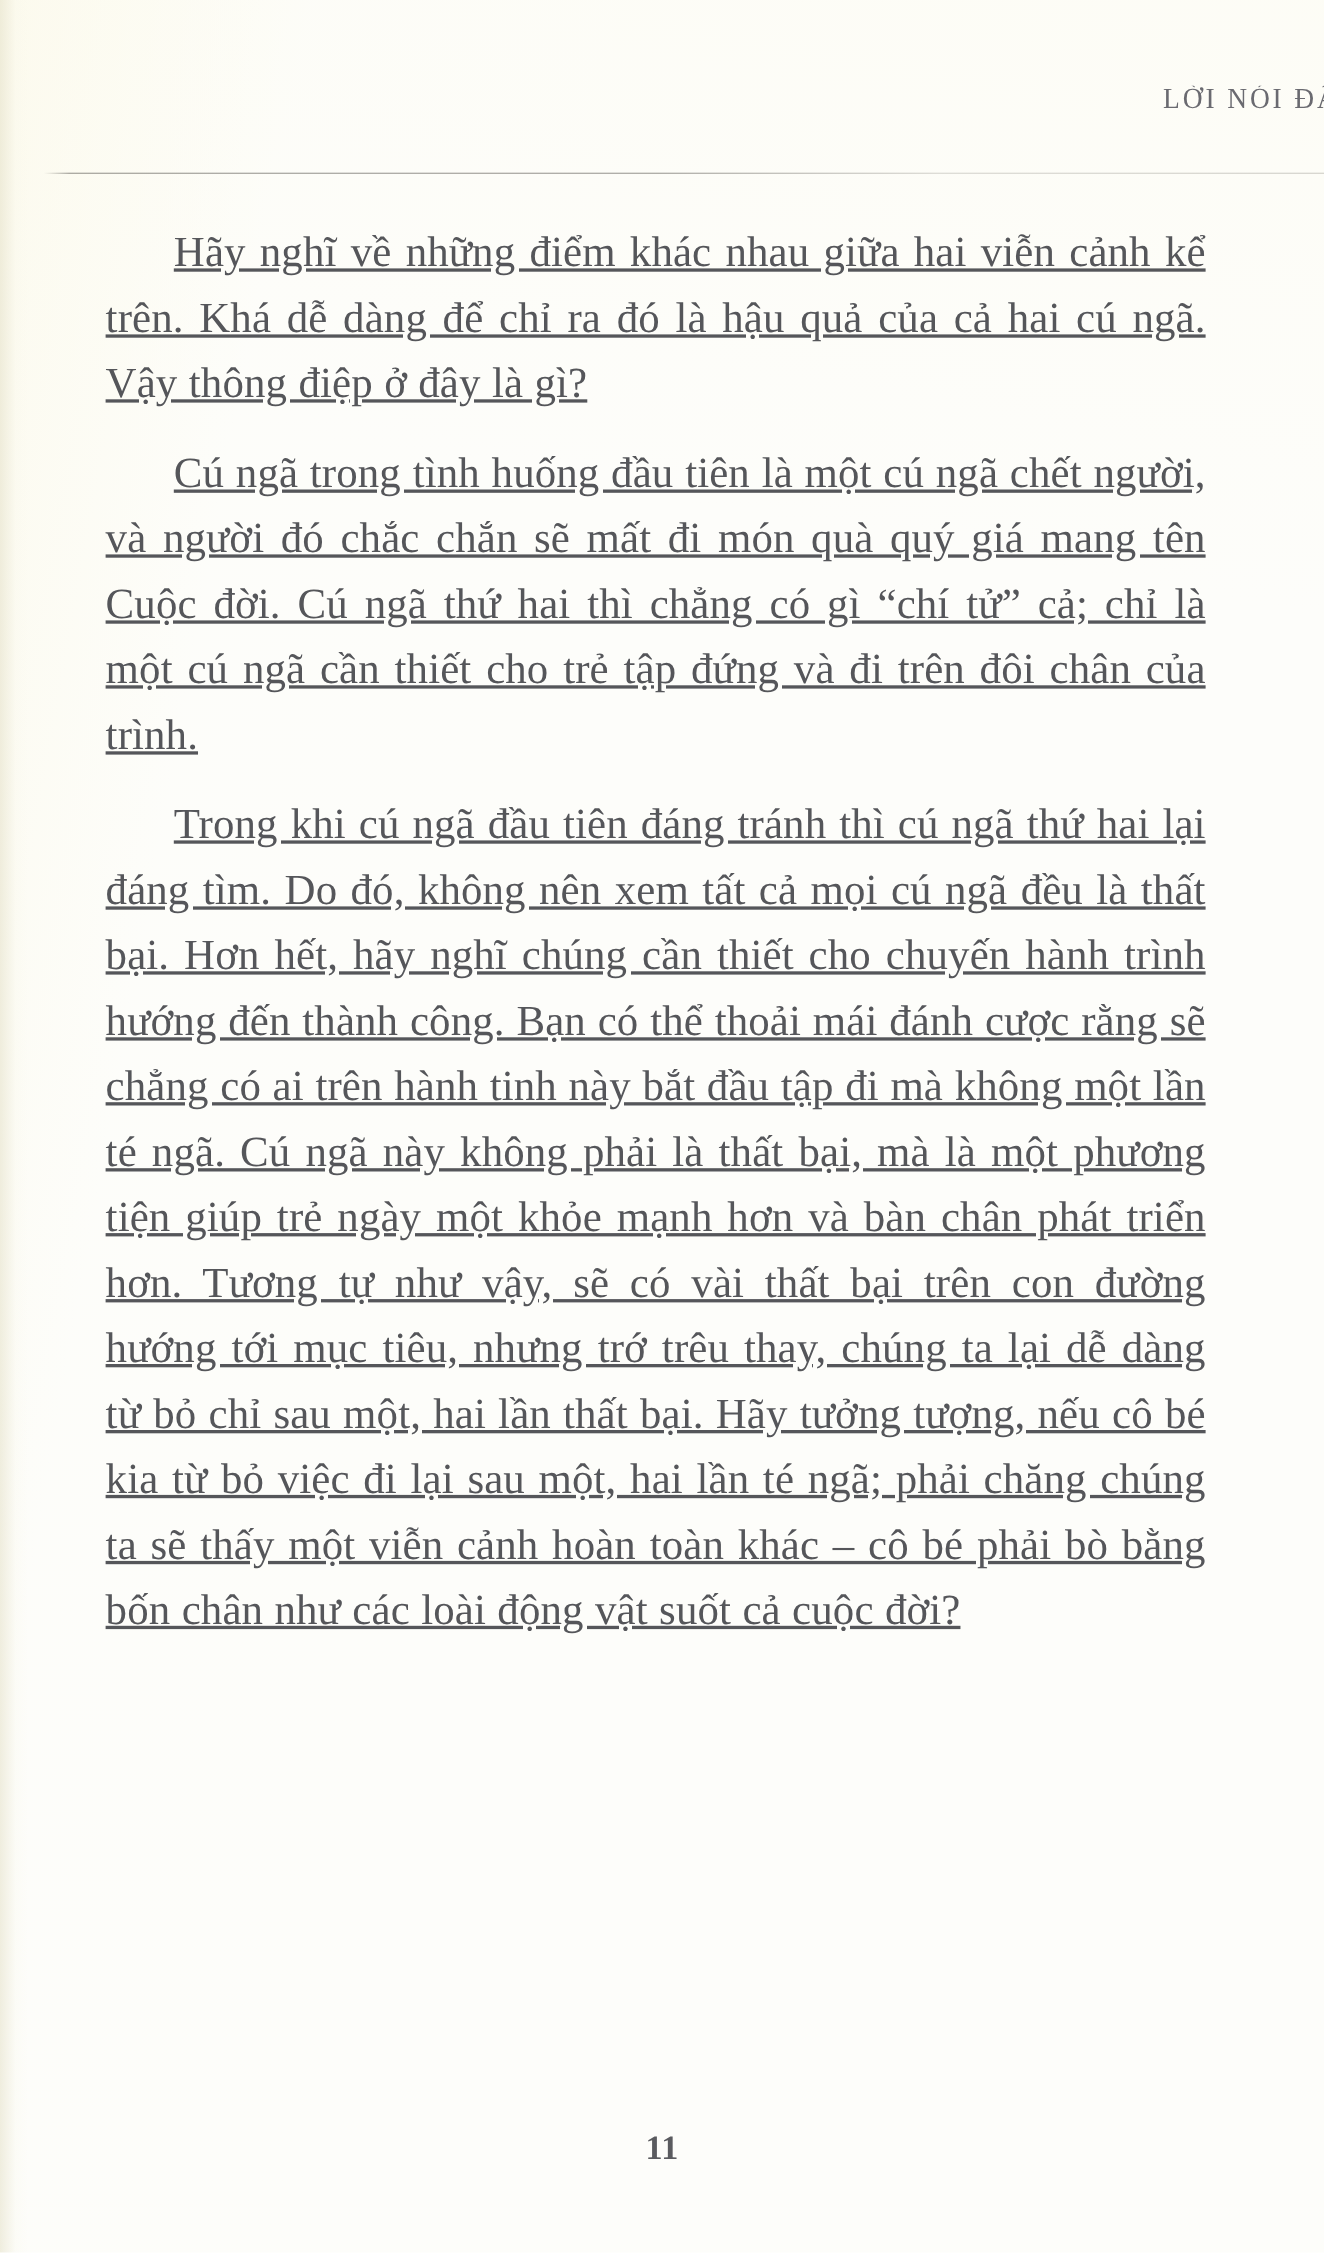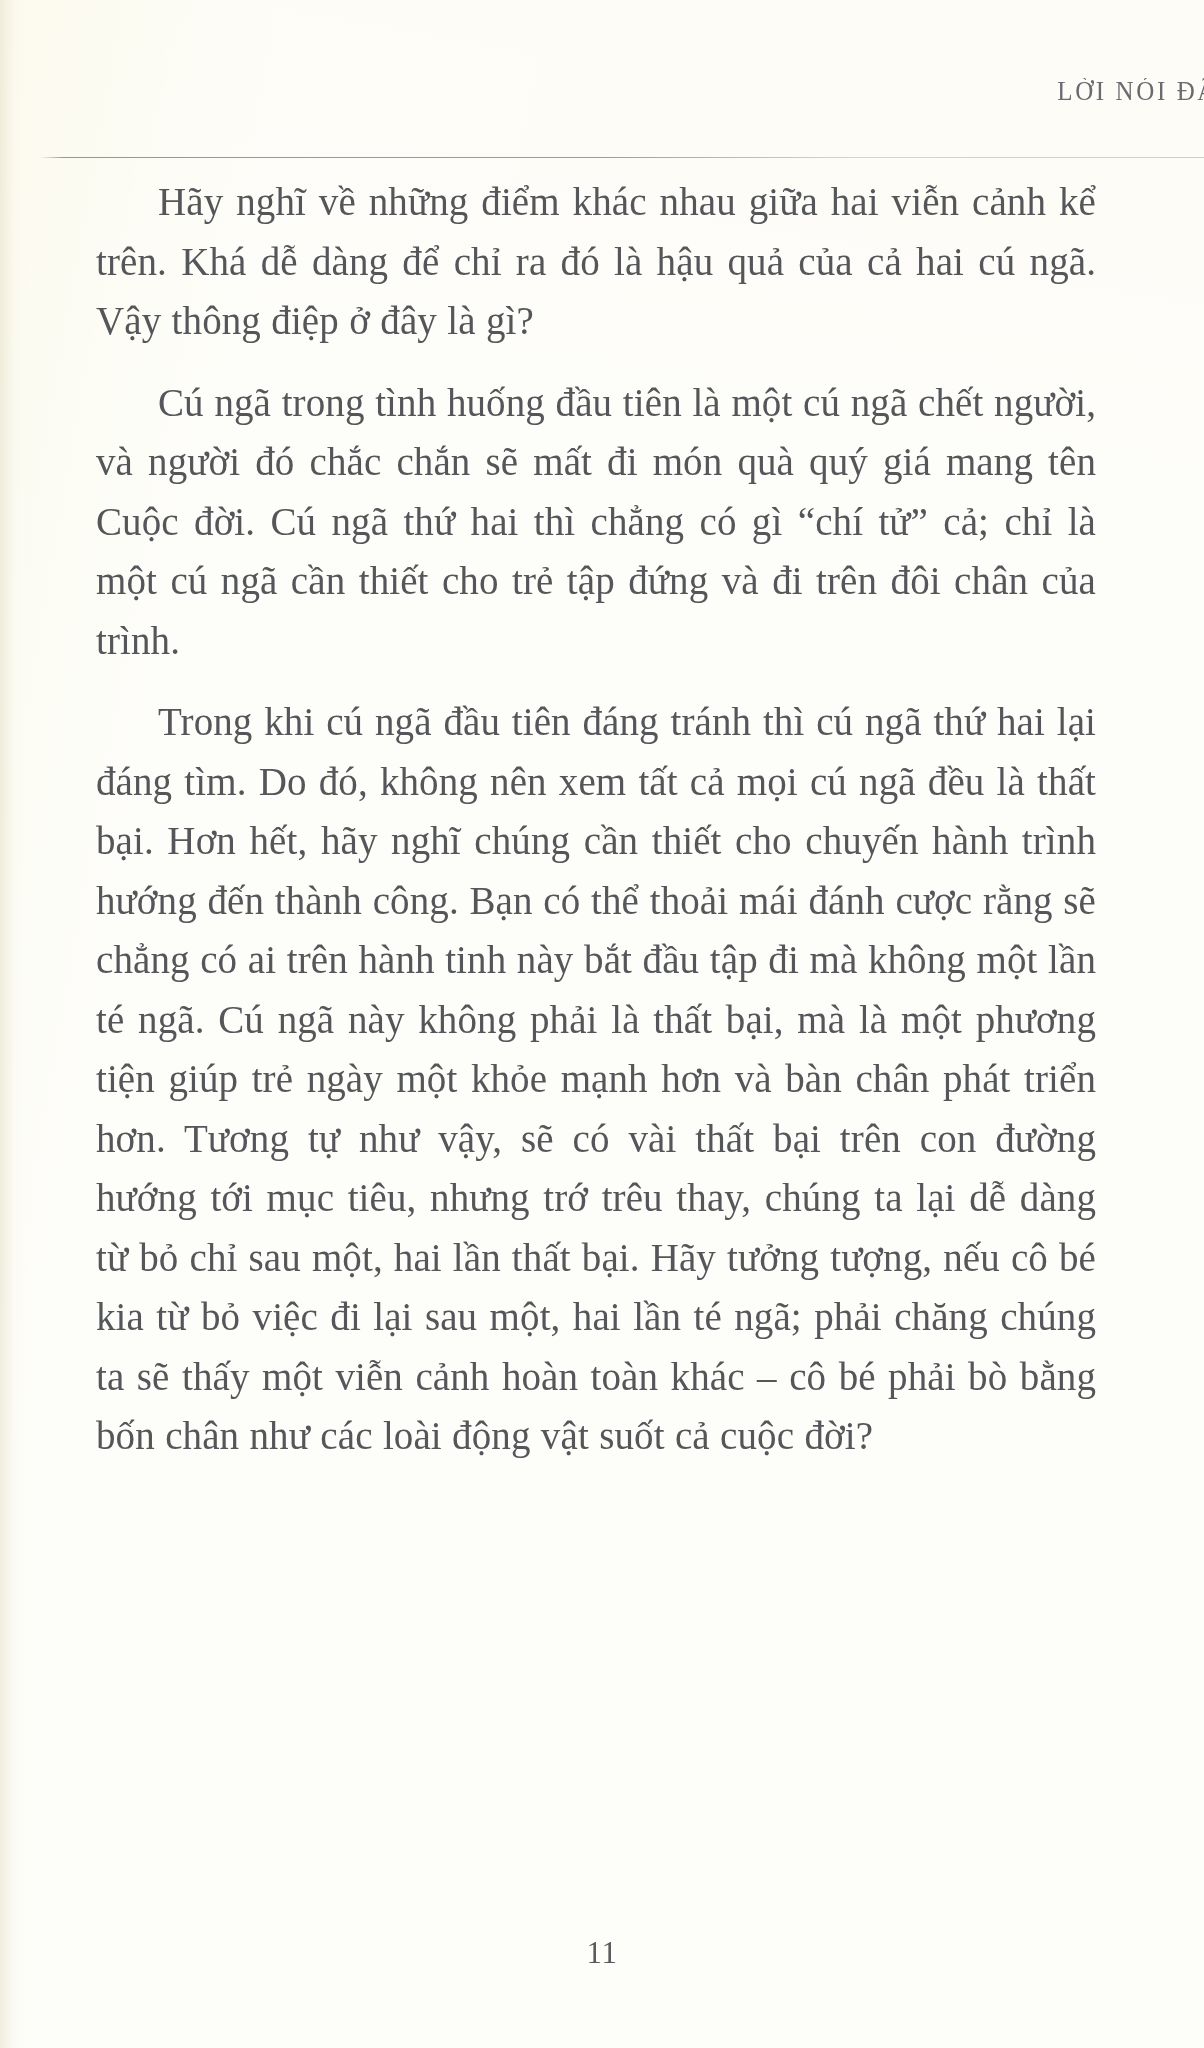--- a/index.html
+++ b/index.html
@@ -73,22 +73,23 @@
                 rgba(120,118,112,0.75) 2%,
                 rgba(120,118,112,0.72) 48%,
                 rgba(150,148,140,0.38) 70%,
                 rgba(150,148,140,0.45) 100%);
   }
 
   
   .text-column {
     position: absolute;
     left: 96px;
-    top: 172px;
+    top: 200px;
     width: 1000px;
+    text-decoration: underline;
   }
 
   .para {
     margin: 0 0 22px 0;
     text-align: justify;
     text-indent: 62px;
     font-size: 39px;
     line-height: 59.5px;
     letter-spacing: 0.1px;
     word-spacing: 0.5px;
@@ -104,20 +105,21 @@
   
   .folio {
     position: absolute;
     left: 0;
     top: 1935px;
     width: 1204px;
     text-align: center;
     font-size: 31px;
     color: #5a5b5f;
     letter-spacing: 0.5px;
+    font-weight: bold;
   }
 </style>
 </head>
 <body>
 
 <div class="page">
 
   <div class="paper-tint"></div>
   <div class="edge-shadow"></div>
 

